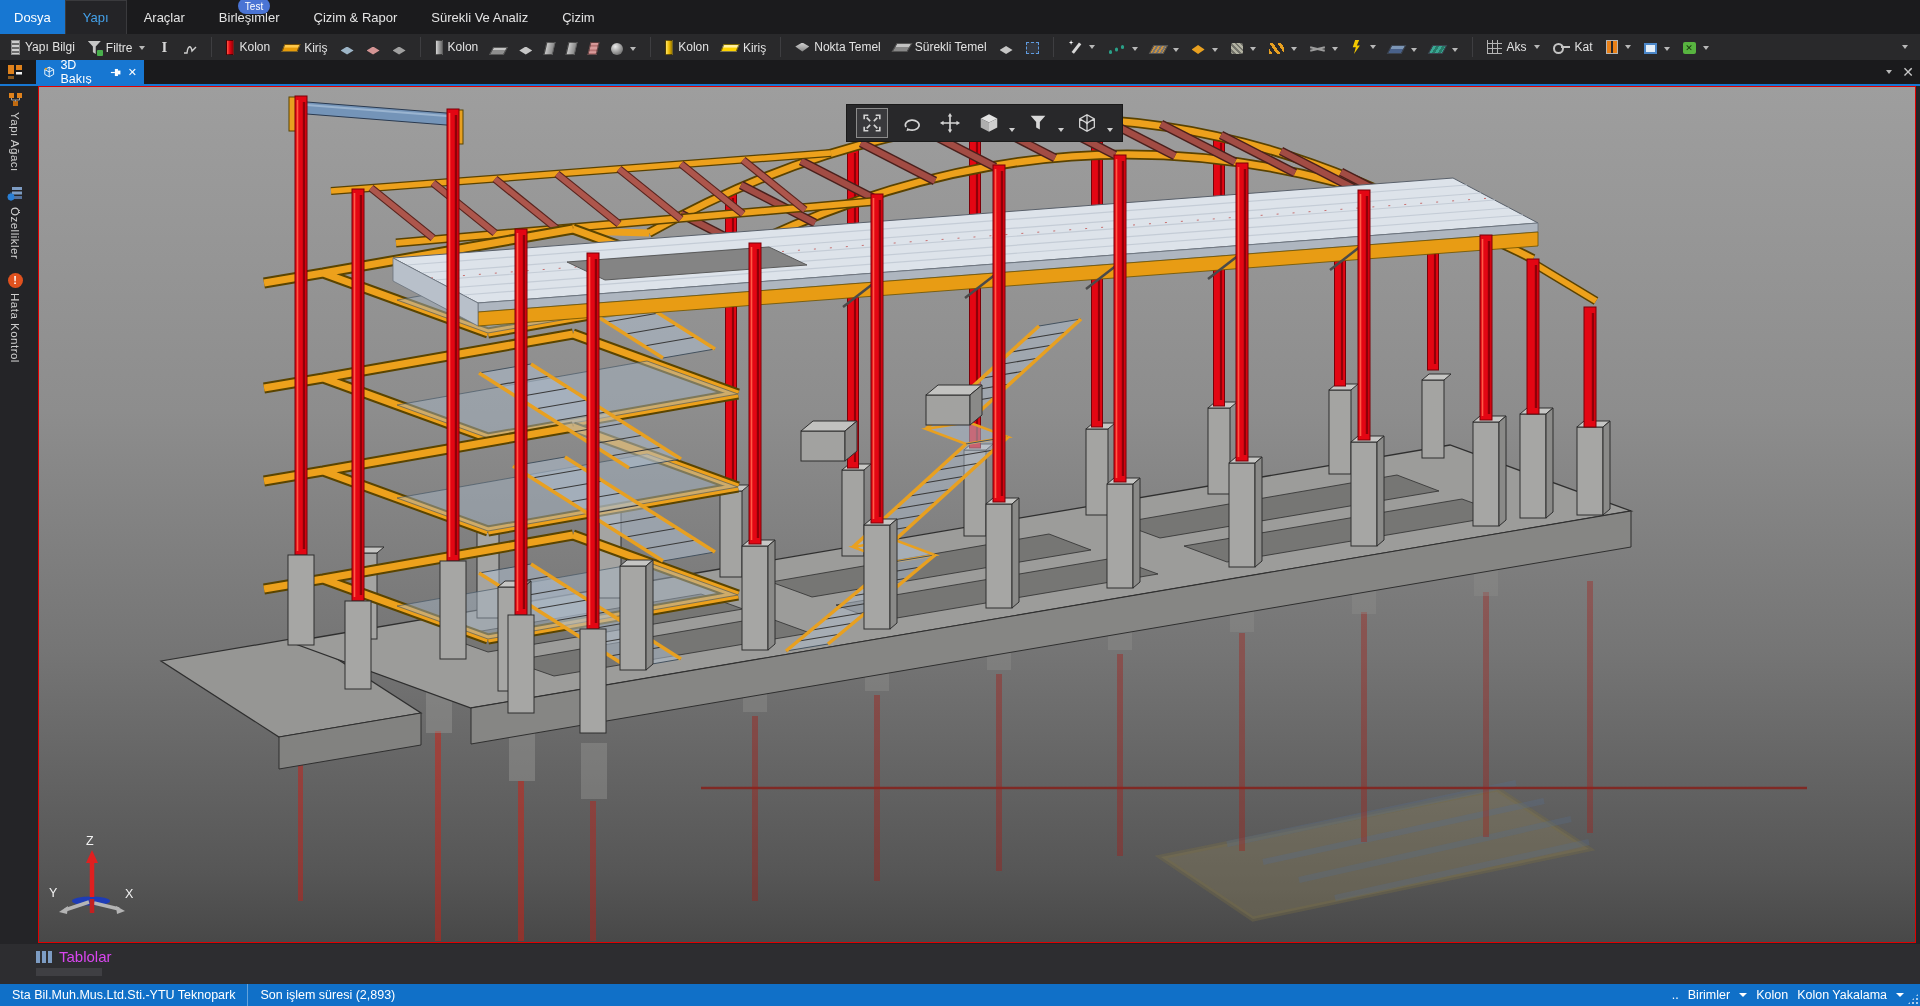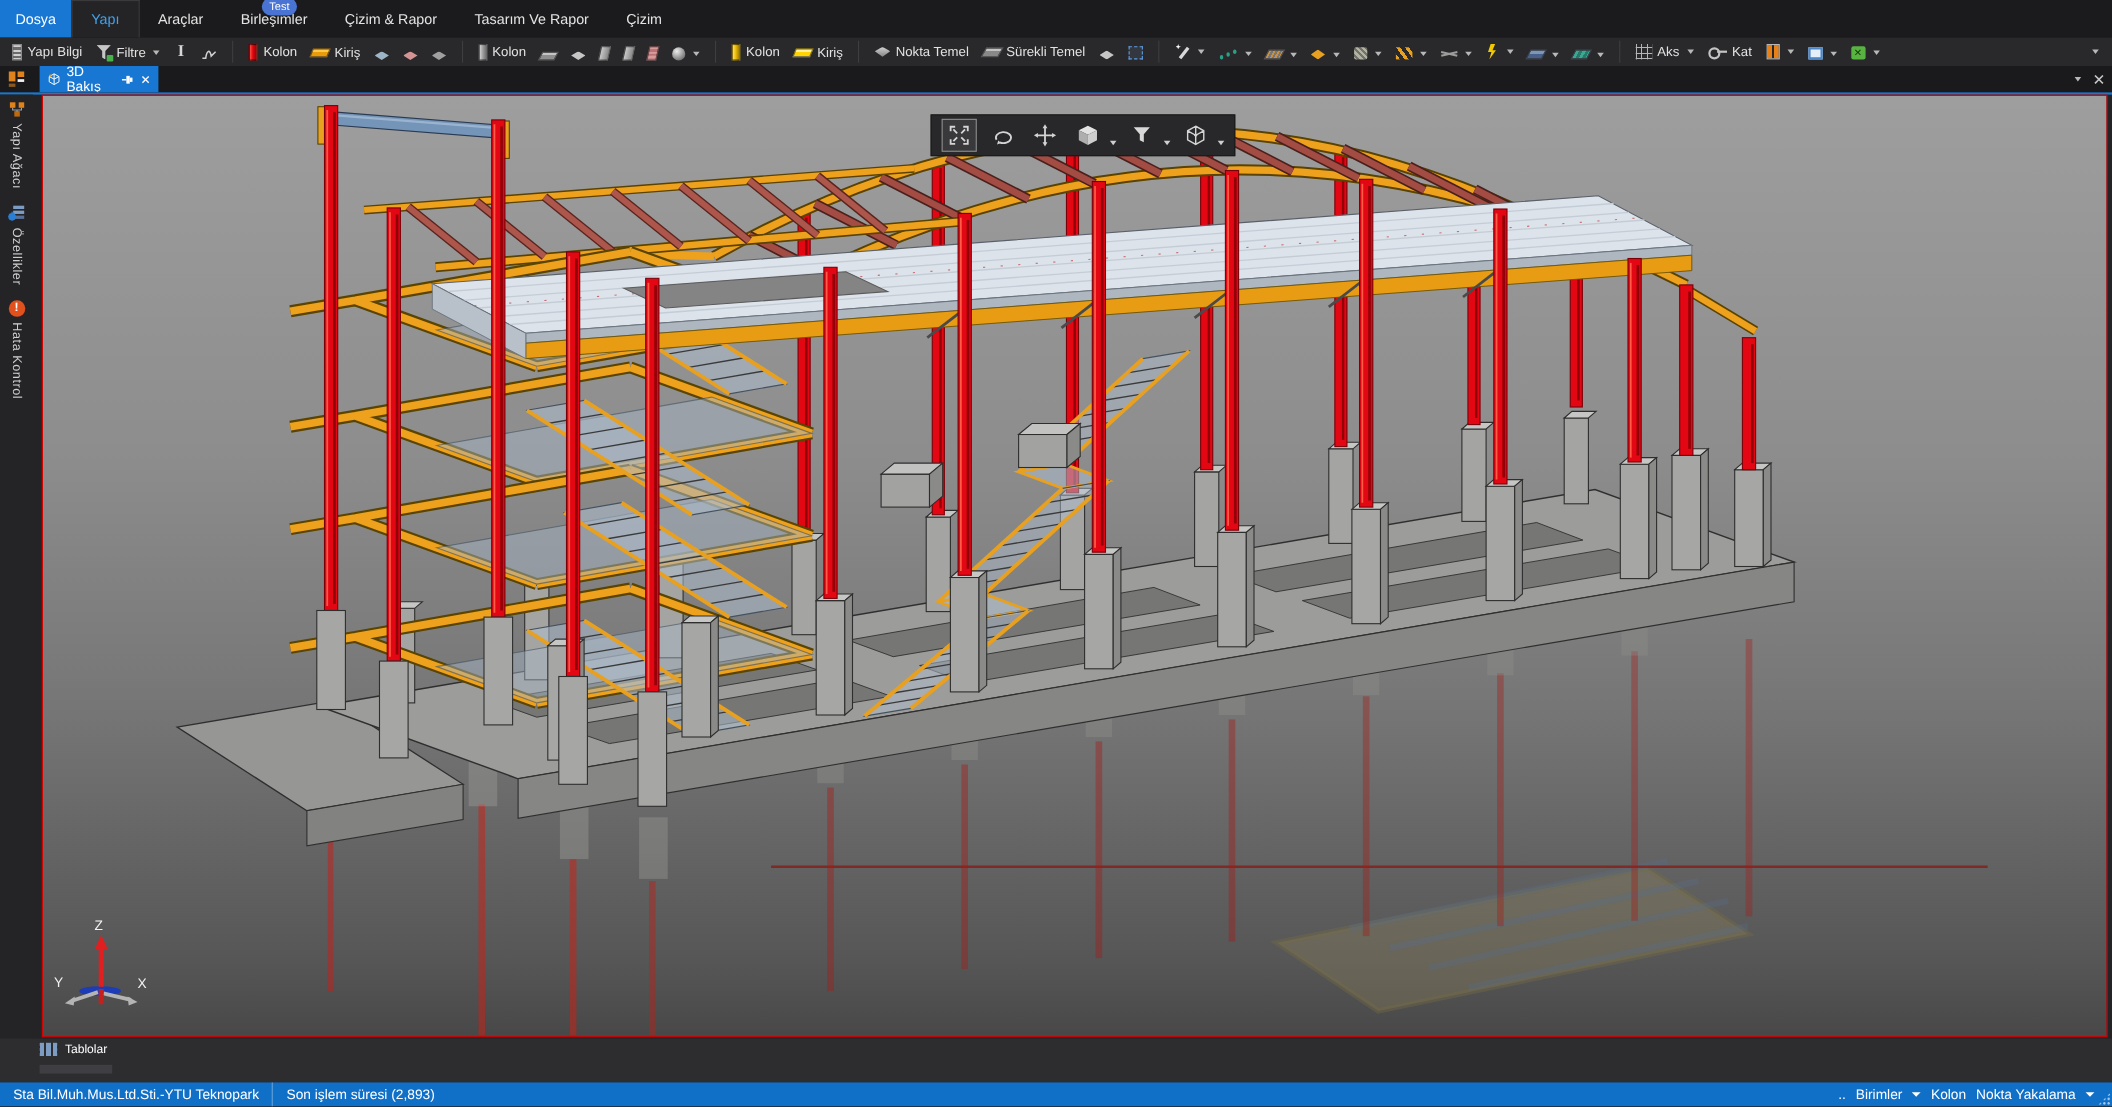--- a/index.html
+++ b/index.html
@@ -100,21 +100,21 @@
   
   .vtoolbar { position:absolute; left:807px; top:17px; height:38px; background:#28282a; border:1px solid #1a1a1a;
     display:flex; align-items:center; padding:0 9px; gap:7px; }
   .vbtn { display:flex; align-items:center; justify-content:center; width:32px; height:30px; }
   .vbtn.sel { border:1px solid #8c8c8c; background:#39393c; }
   .vbtn svg { display:block; }
   .vcaret { width:0; height:0; border-left:3.5px solid transparent; border-right:3.5px solid transparent; border-top:4px solid #cfcfcf; margin:14px 0 0 -3px; }
 
   
   .bottombar { height:40px; background:#2d2d30; position:relative; }
-  .tables-item { position:absolute; left:36px; top:4px; display:flex; align-items:center; gap:7px; color:#ffffff; font-size:11px; }
+  .tables-item { position:absolute; left:36px; top:4px; display:flex; align-items:center; gap:7px; color:#d946ef; font-size:15px; }
   .ic-tables { width:16px; height:12px;
     background-image:repeating-linear-gradient(90deg,#7d9cc3 0 4px,#2d2d30 4px 6px),repeating-linear-gradient(0deg,#7d9cc3 0 3px,#2d2d30 3px 4.5px); }
   .tables-stub { position:absolute; left:36px; top:24px; width:66px; height:8px; background:#3f3f43; }
   .statusbar { height:22px; background:#1070c8; color:#fff; font-size:12.5px; display:flex; align-items:center; position:relative; }
   .st-left { display:flex; align-items:center; height:100%; }
   .st-cell { padding:0 12px; display:flex; align-items:center; height:100%; }
   .st-div { width:1px; height:100%; background:rgba(255,255,255,.35); }
   .st-right { position:absolute; right:16px; top:0; height:100%; display:flex; align-items:center; gap:9px; }
   .wcaret { width:0; height:0; border-left:4px solid transparent; border-right:4px solid transparent; border-top:4.5px solid #fff; }
   .grip { position:absolute; right:1px; bottom:1px; width:12px; height:12px;
@@ -123,21 +123,21 @@
 </style>
 </head>
 <body>
 
 <div class="menubar">
   <div class="menu-item file">Dosya</div>
   <div class="menu-item active">Yapı</div>
   <div class="menu-item">Araçlar</div>
   <div class="menu-item">Birleşimler</div>
   <div class="menu-item">Çizim &amp; Rapor</div>
-  <div class="menu-item">Tasarım Ve Rapor</div>
+  <div class="menu-item">Sürekli Ve Analiz</div>
   <div class="menu-item">Çizim</div>
   <div class="test-badge">Test</div>
 </div>
 
 <div class="toolbar">
   <div class="tgroup">
     <div class="titem">
       <span class="ic ic-bld"></span>
       <span>Yapı Bilgi</span>
     </div>
@@ -861,17 +861,17 @@
   <div class="st-left">
     <div class="st-cell">Sta Bil.Muh.Mus.Ltd.Sti.-YTU Teknopark</div>
     <div class="st-div"></div>
     <div class="st-cell">Son işlem süresi (2,893)</div>
   </div>
   <div class="st-right">
     <span>..</span>
     <span>Birimler</span>
     <span class="wcaret"></span>
     <span>Kolon</span>
-    <span>Nokta Yakalama</span>
+    <span>Kolon Yakalama</span>
     <span class="wcaret"></span>
   </div>
   <div class="grip"></div>
 </div>
 
 </body></html>

